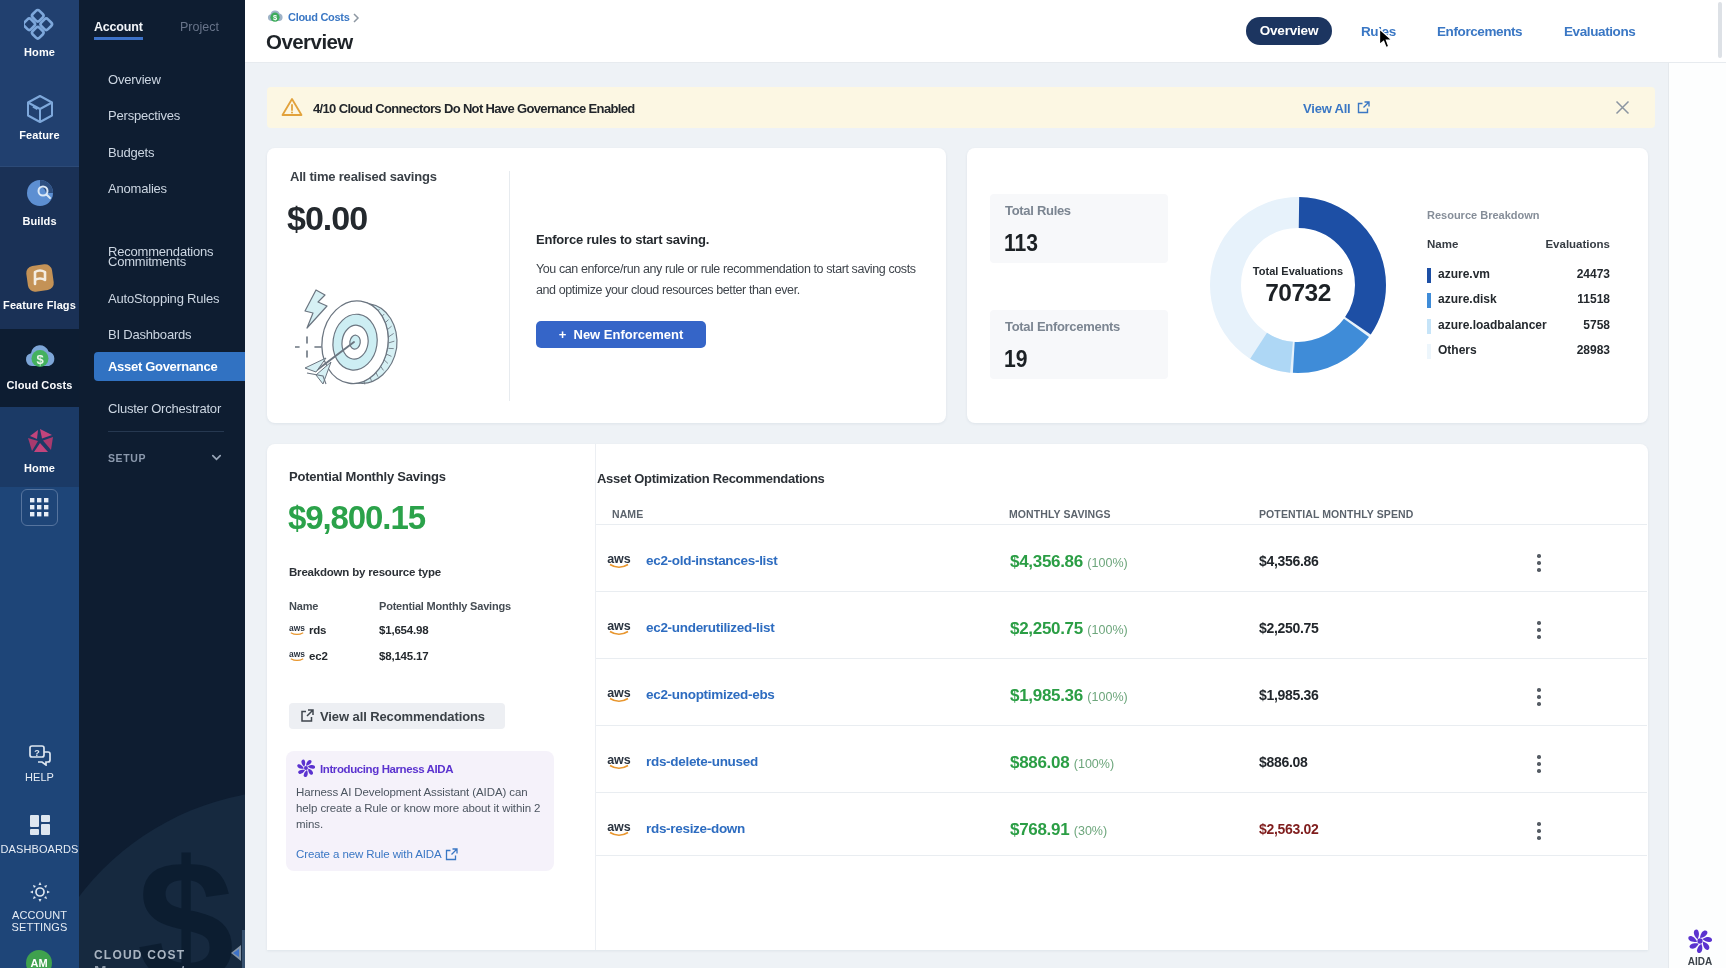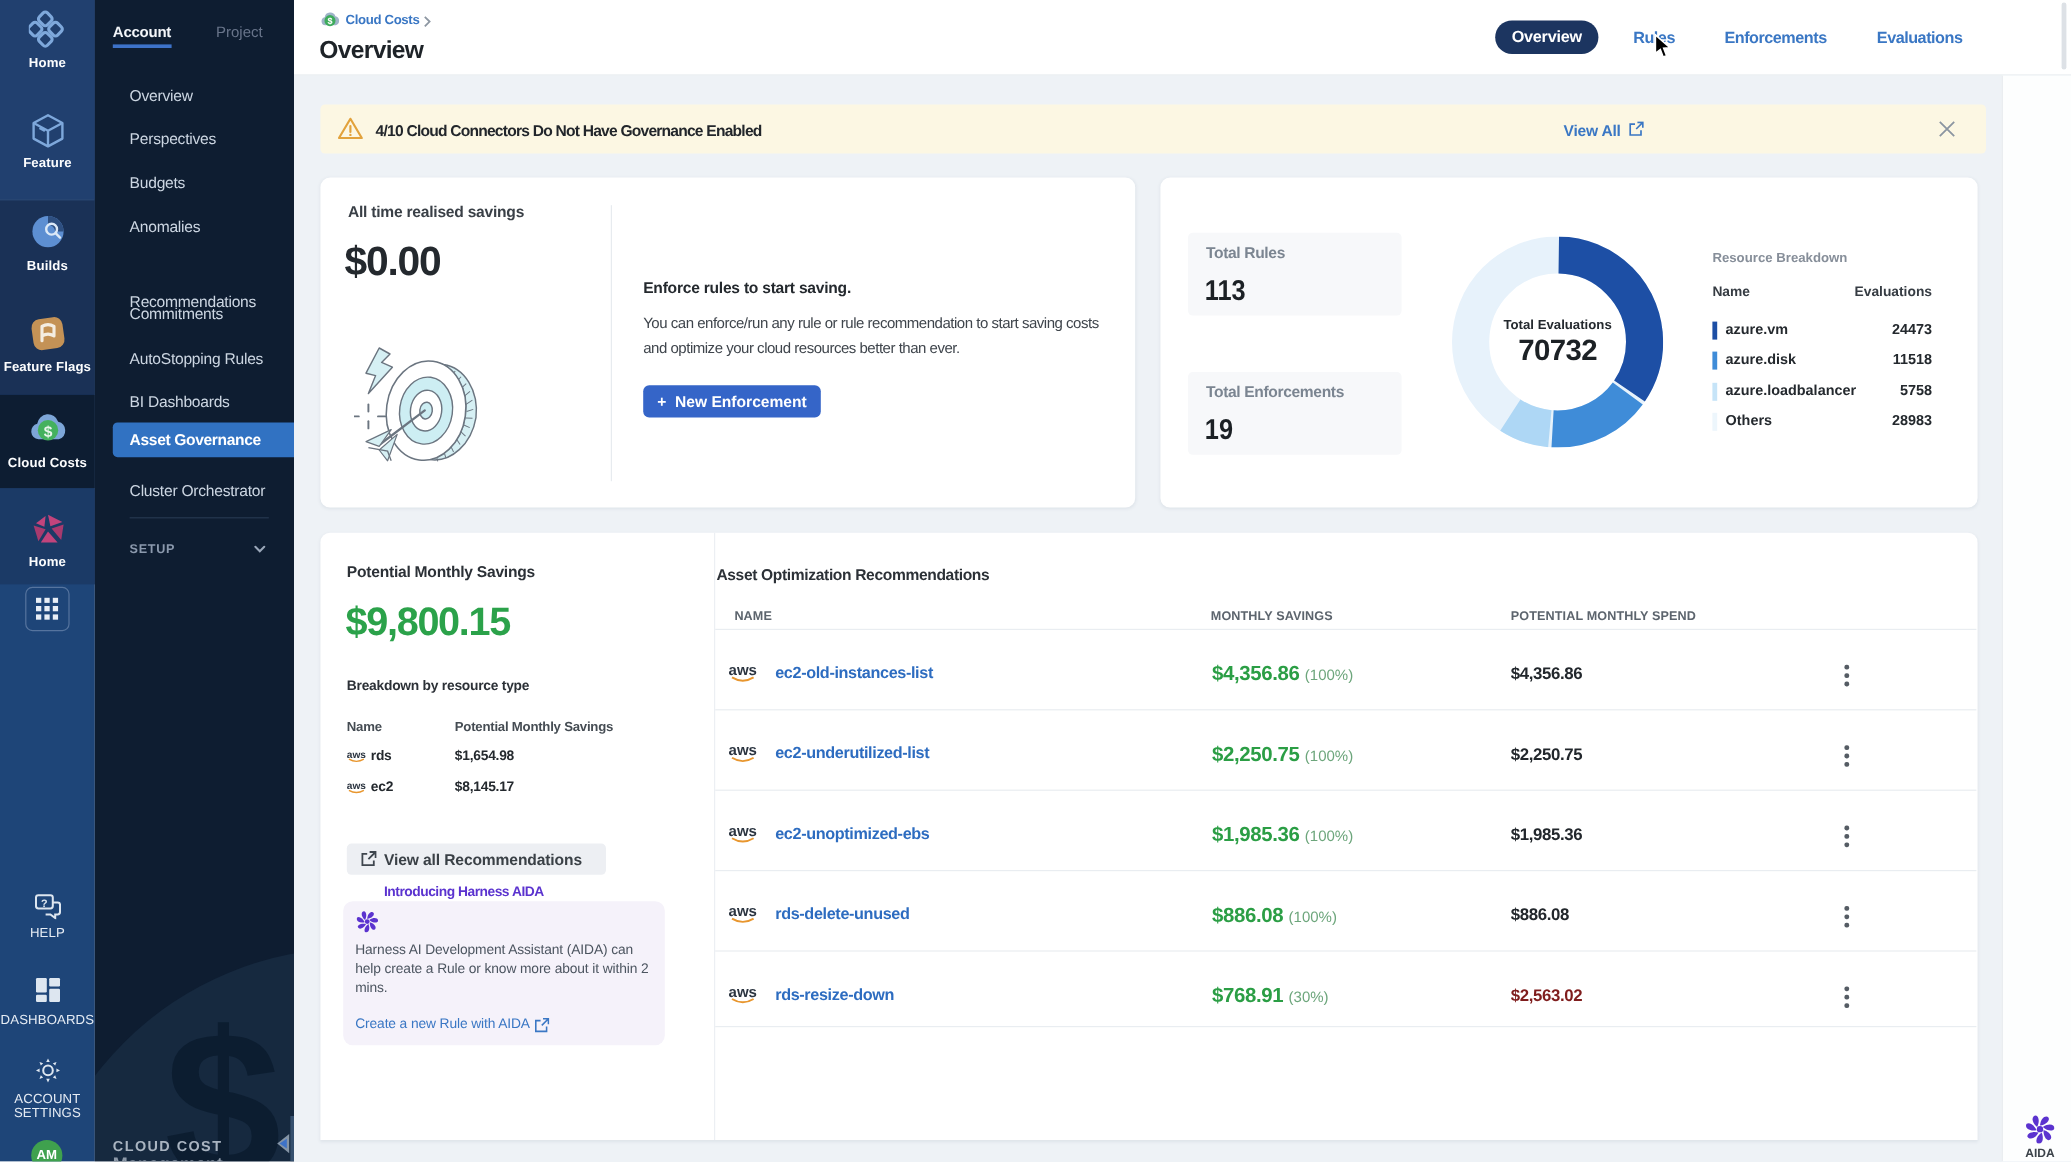--- a/index.html
+++ b/index.html
@@ -212,21 +212,21 @@
     </svg>
 
   <div class="card" style="left:22px;top:148px;width:679px;height:275px;"></div>
   <div class="card" style="left:722px;top:148px;width:681px;height:275px;"></div>
 
   <div class="abs" style="left:45px;top:169px;font-size:13px;letter-spacing:-0.2px;font-weight:bold;color:#3a4047;">All time realised savings</div>
   <div class="abs" style="left:42px;top:199px;font-size:34px;font-weight:bold;color:#24292e;letter-spacing:-1px;">$0.00</div>
   <div class="abs" style="left:264px;top:171px;width:1px;height:230px;background:#e7ebef;"></div>
   <div class="abs" style="left:291px;top:232px;font-size:13px;letter-spacing:-0.2px;font-weight:bold;color:#24292e;">Enforce rules to start saving.</div>
   <div class="abs" style="left:291px;top:259px;font-size:12.5px;letter-spacing:-0.4px;color:#3f454c;line-height:20.5px;">You can enforce/run any rule or rule recommendation to start saving costs<br>and optimize your cloud resources better than ever.</div>
-  <div class="abs" style="left:291px;top:321px;width:148px;height:27px;background:#3565c8;border-radius:5px;color:#fff;font-size:13px;font-weight:bold;text-align:center;line-height:27px;">+&nbsp; New Enforcement</div>
+  <div class="abs" style="left:291px;top:321px;width:170px;height:27px;background:#3565c8;border-radius:5px;color:#fff;font-size:13px;font-weight:bold;text-align:center;line-height:27px;">+&nbsp; New Enforcement</div>
 
   <svg class="abs" style="left:50px;top:286px;" width="112" height="108" viewBox="0 0 112 108">
     <g transform="translate(66,57) rotate(8)">
       <path d="M-6 -41 A33 41.5 0 0 1 27 0 A33 41.5 0 0 1 -6 41 L3 40 A33 41.5 0 0 0 36 0 A33 41.5 0 0 0 3 -40 Z" fill="#d6f0f4" stroke="#6b7580" stroke-width="1.2"></path>
       <g stroke="#6b7580" stroke-width="0.8">
         <path d="M0 -40.7 L-4 -35"></path>
           <path d="M7 -39 L3 -33.5"></path>
           <path d="M13.5 -36 L9.5 -30.5"></path>
           <path d="M19 -32 L15 -26.5"></path>
           <path d="M24 -27 L19.5 -21.5"></path>
@@ -327,21 +327,21 @@
       <path d="M0,-2.5 C0.5,-8.5 4.5,-10 6,-8 C7,-6 4,-3 0,-2.5 Z"></path>
       <path d="M0,-2.5 C0.5,-8.5 4.5,-10 6,-8 C7,-6 4,-3 0,-2.5 Z" transform="rotate(51)"></path>
       <path d="M0,-2.5 C0.5,-8.5 4.5,-10 6,-8 C7,-6 4,-3 0,-2.5 Z" transform="rotate(102)"></path>
       <path d="M0,-2.5 C0.5,-8.5 4.5,-10 6,-8 C7,-6 4,-3 0,-2.5 Z" transform="rotate(153)"></path>
       <path d="M0,-2.5 C0.5,-8.5 4.5,-10 6,-8 C7,-6 4,-3 0,-2.5 Z" transform="rotate(204)"></path>
       <path d="M0,-2.5 C0.5,-8.5 4.5,-10 6,-8 C7,-6 4,-3 0,-2.5 Z" transform="rotate(255)"></path>
       <path d="M0,-2.5 C0.5,-8.5 4.5,-10 6,-8 C7,-6 4,-3 0,-2.5 Z" transform="rotate(306)"></path>
       <circle cx="0" cy="0" r="2.2"></circle>
     </g>
   </svg>
-  <div class="abs" style="left:75px;top:738px;font-size:11.5px;letter-spacing:-0.4px;font-weight:bold;color:#5b33cf;">Introducing Harness AIDA</div>
+  <div class="abs" style="left:75px;top:763px;font-size:11.5px;letter-spacing:-0.4px;font-weight:bold;color:#5b33cf;">Introducing Harness AIDA</div>
   <div class="abs" style="left:51px;top:784px;font-size:11.5px;letter-spacing:-0.1px;color:#4c5560;line-height:16px;">Harness AI Development Assistant (AIDA) can<br>help create a Rule or know more about it within 2<br>mins.</div>
   <div class="abs blue" style="left:51px;top:848px;font-size:11.5px;letter-spacing:-0.1px;">Create a new Rule with AIDA</div>
   <svg class="abs" style="left:200px;top:848px;" width="13" height="13" viewBox="0 0 13 13">
       <g fill="none" stroke="#3a77c4" stroke-width="1.3">
         <path d="M5.5 2.5 L1.5 2.5 L1.5 11.5 L10.5 11.5 L10.5 7.5"></path>
         <path d="M7.5 1 L12 1 L12 5.5 M12 1 L6.5 6.5"></path>
       </g>
     </svg>
 
   <div class="abs" style="left:352px;top:471px;font-size:13px;letter-spacing:-0.3px;font-weight:bold;color:#2c3137;">Asset Optimization Recommendations</div>

